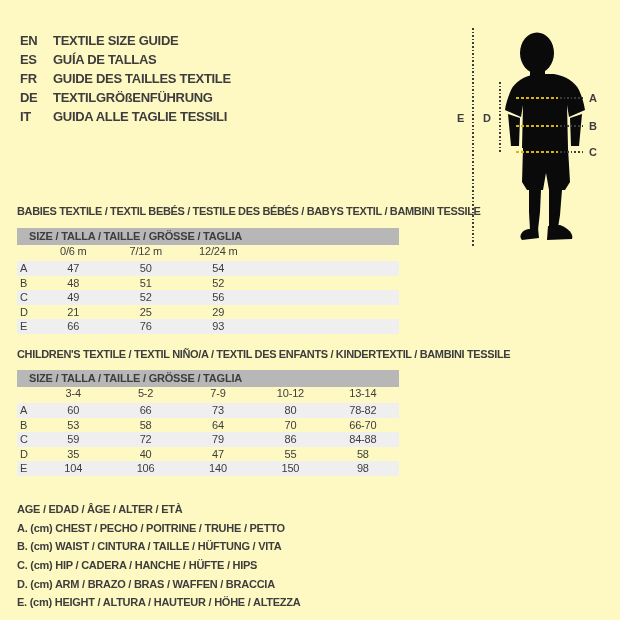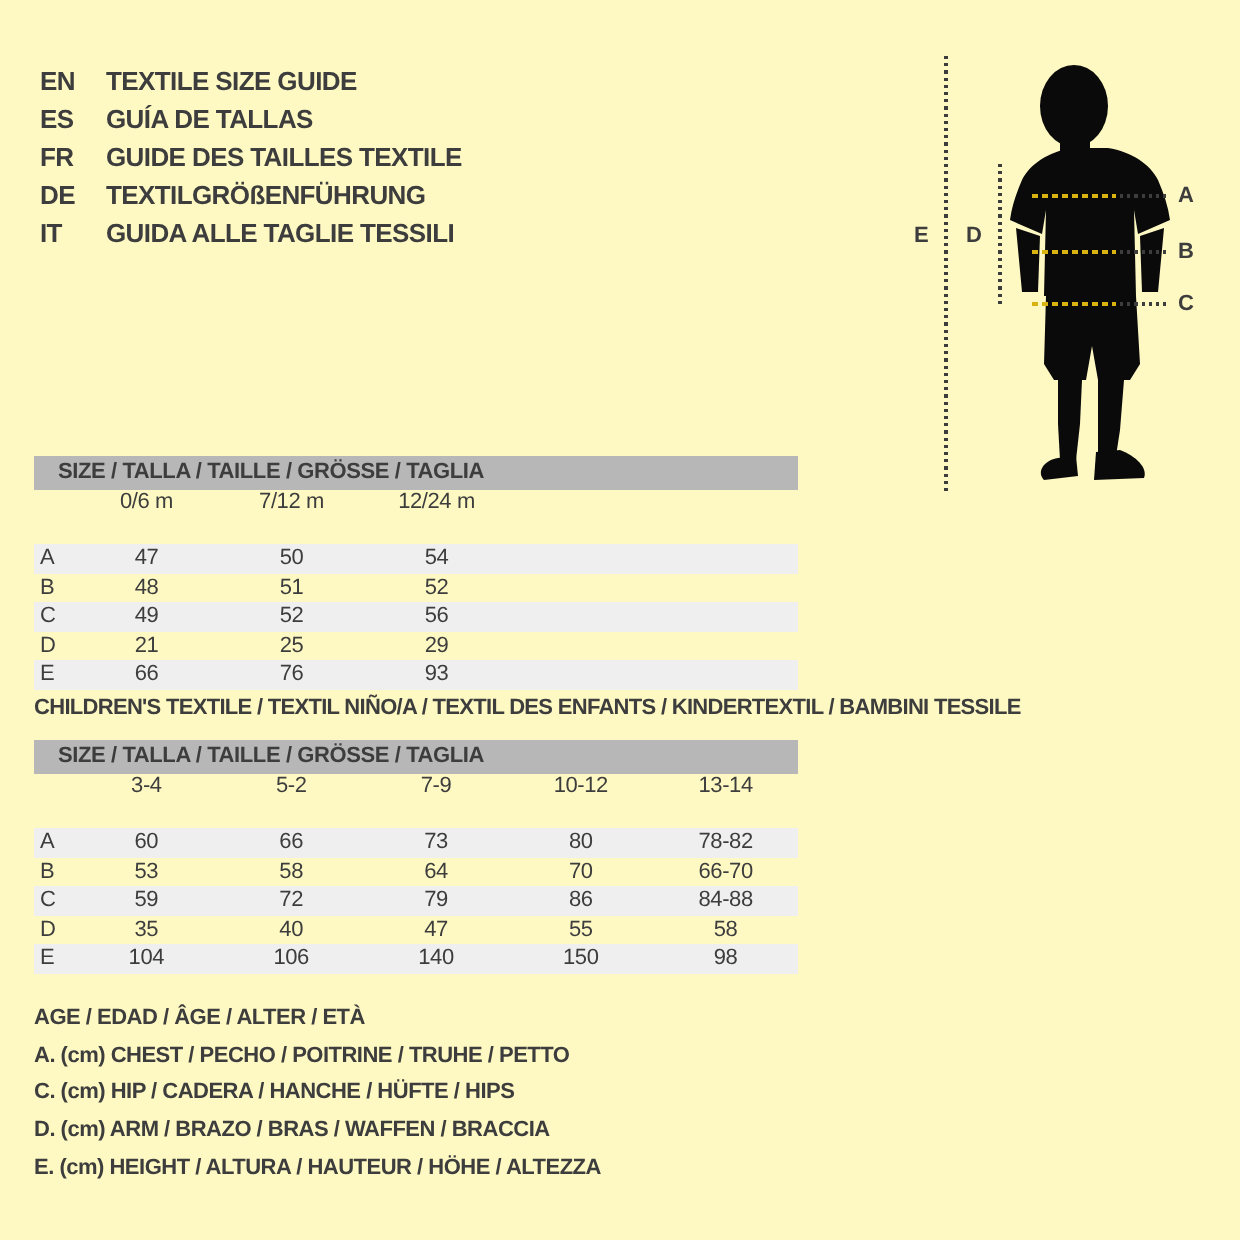--- a/index.html
+++ b/index.html
@@ -26,21 +26,21 @@
   
   .section-title { position:absolute; left:17px; font-size:11px; font-weight:700;
                    letter-spacing:-0.35px; white-space:nowrap; }
   
   .size-table { position:absolute; left:17px; width:382px; }
   .size-bar { height:17px; line-height:17px; background:#b7b7b7; color:#3d3d3d;
               font-size:11px; font-weight:700; letter-spacing:-0.2px; padding-left:12px;
               box-sizing:border-box; }
   .trow { display:flex; height:14.6px; line-height:14.6px; font-size:11px;
           letter-spacing:-0.2px; }
-  .trow.colhead { height:27px; line-height:13px; }
+  .trow.colhead { height:16px; line-height:13px; }
   .trow.stripe { background:#efefef; }
   .cell-label { width:20px; padding-left:3px; box-sizing:border-box; }
   .cell { width:72.5px; text-align:center; }
   
   #legend { position:absolute; left:17px; top:489px;margin-top:11px; }
   .legend-line { height:18.7px; line-height:18.7px; font-size:11px; font-weight:700;
                  letter-spacing:-0.25px; white-space:nowrap; }
 </style>
 </head>
 <body>
@@ -96,20 +96,21 @@
   <span class="fig-label" style="left:589px; top:92px;">A</span>
 
   <div class="hdots-yellow" style="left:516px; top:125px; width:42px;"></div>
   <div class="hdots-dark" style="left:560px; top:125px; width:25px;"></div>
   <span class="fig-label" style="left:589px; top:120px;">B</span>
 
   <div class="hdots-yellow" style="left:516px; top:151px; width:42px;"></div>
   <div class="hdots-dark" style="left:560px; top:151px; width:25px;"></div>
   <span class="fig-label" style="left:589px; top:146px;">C</span>
 
+  <div class="section-title" style="top:205px;">BABIES TEXTILE / TEXTIL BEBÉS / TESTILE DES BÉBÉS / BABYS TEXTIL / BAMBINI TESSILE</div>
   <div class="size-table" style="top:228px;" id="babies-table">
     <div class="size-bar">SIZE / TALLA / TAILLE / GRÖSSE / TAGLIA</div>
     <div class="table-body">
         <div class="trow colhead">
           <span class="cell-label"></span>
           <span class="cell">0/6 m</span>
           <span class="cell">7/12 m</span>
           <span class="cell">12/24 m</span>
         </div>
         <div class="trow stripe">
@@ -196,18 +197,19 @@
           <span class="cell">140</span>
           <span class="cell">150</span>
           <span class="cell">98</span>
         </div>
       </div>
   </div>
 
   <div id="legend">
       <div class="legend-line">AGE / EDAD / ÂGE / ALTER / ETÀ</div>
       <div class="legend-line">A. (cm) CHEST / PECHO / POITRINE / TRUHE / PETTO</div>
+      <div class="legend-line">B. (cm) WAIST / CINTURA / TAILLE / HÜFTUNG / VITA</div>
       <div class="legend-line">C. (cm) HIP / CADERA / HANCHE / HÜFTE / HIPS</div>
       <div class="legend-line">D. (cm) ARM / BRAZO / BRAS / WAFFEN / BRACCIA</div>
       <div class="legend-line">E. (cm) HEIGHT / ALTURA / HAUTEUR / HÖHE / ALTEZZA</div>
     </div>
 
 </div>
 
 </body></html>

